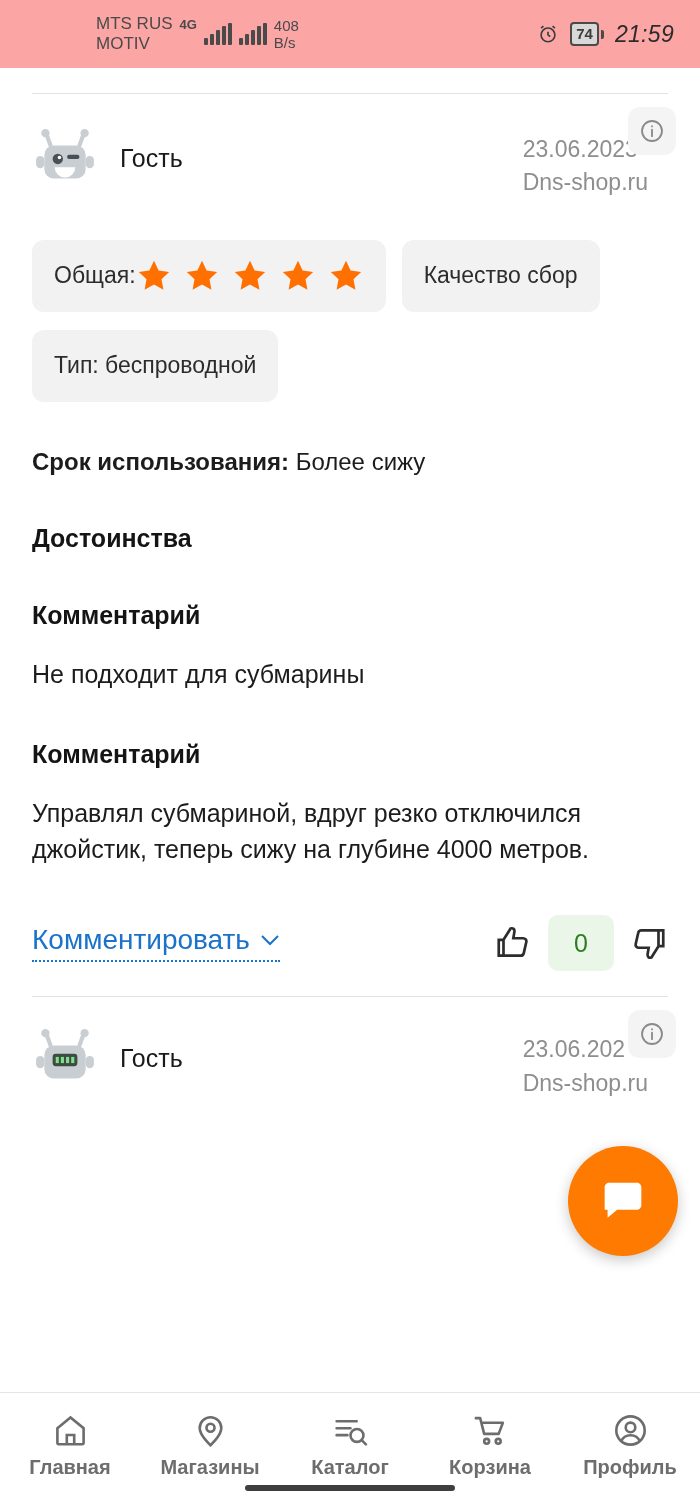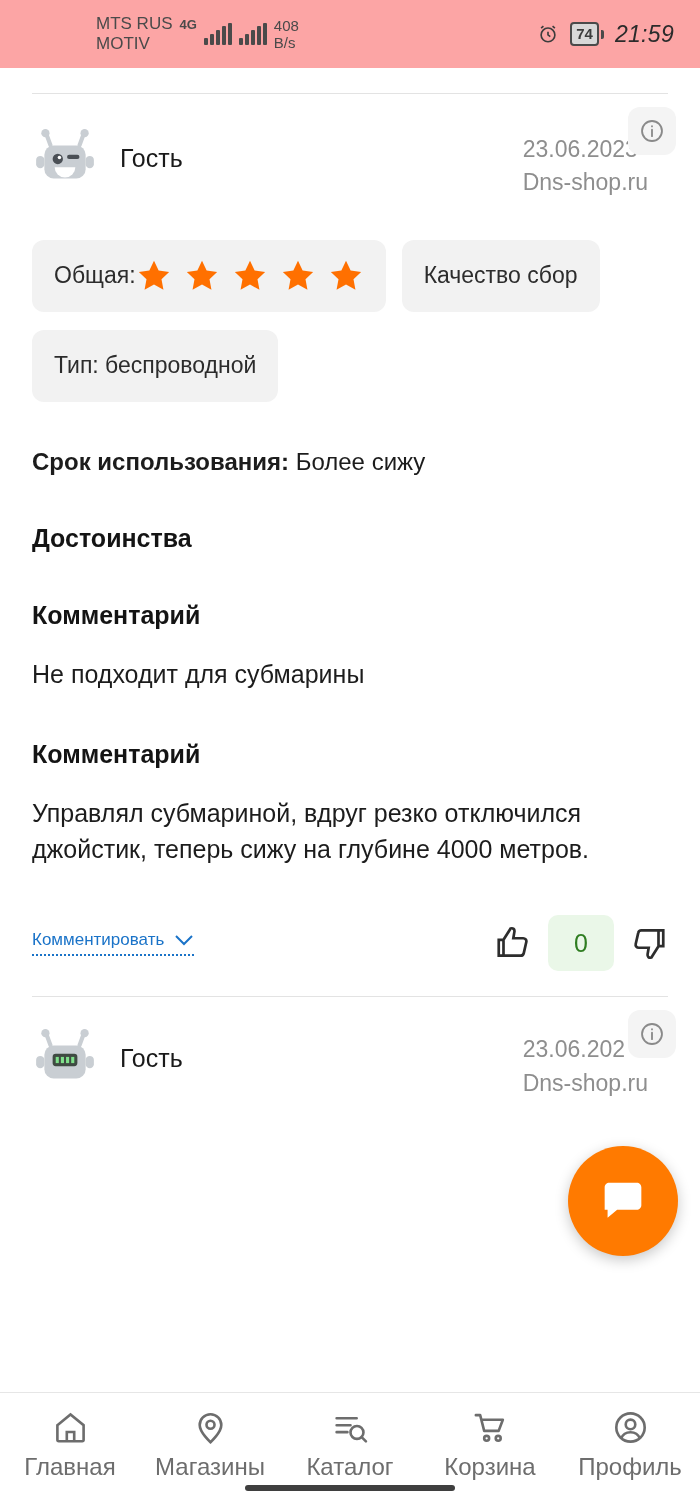--- a/index.html
+++ b/index.html
@@ -200,21 +200,21 @@
     color: #1c1c1c;
     line-height: 1.45;
   }
 
   .rv-actions {
     margin-top: 48px;
     display: flex;
     align-items: center;
   }
   .comment-link {
-    font-size: 17px;
+    font-size: 28px;
     color: #1a73c8;
     border-bottom: 2px dotted #1a73c8;
     padding-bottom: 4px;
     display: inline-flex;
     align-items: center;
     gap: 10px;
   }
   .chev { width: 20px; height: 12px; }
   .votes {
     margin-left: auto;
@@ -270,21 +270,21 @@
   .tab {
     flex: 1 1 0;
     display: flex;
     flex-direction: column;
     align-items: center;
     justify-content: center;
     gap: 7px;
     color: #6d6d6d;
   }
   .tab svg { width: 37px; height: 37px; }
-  .tab span { font-size: 24px; }
+  .tab span { font-size: 20px; font-weight: bold; }
 
   .home-indicator {
     position: absolute;
     left: 50%;
     transform: translateX(-50%);
     bottom: 6px;
     width: 210px; height: 6px;
     border-radius: 3px;
     background: #1d1d1d;
     opacity: .85;

